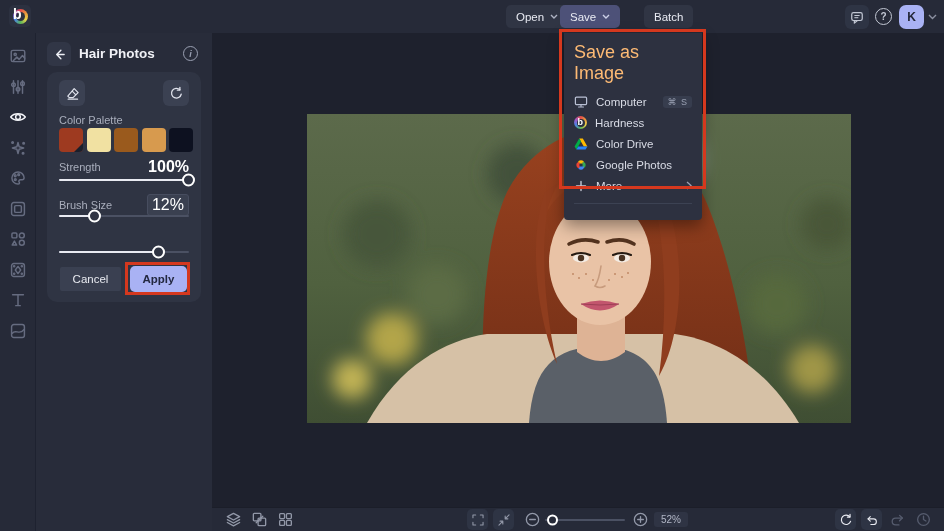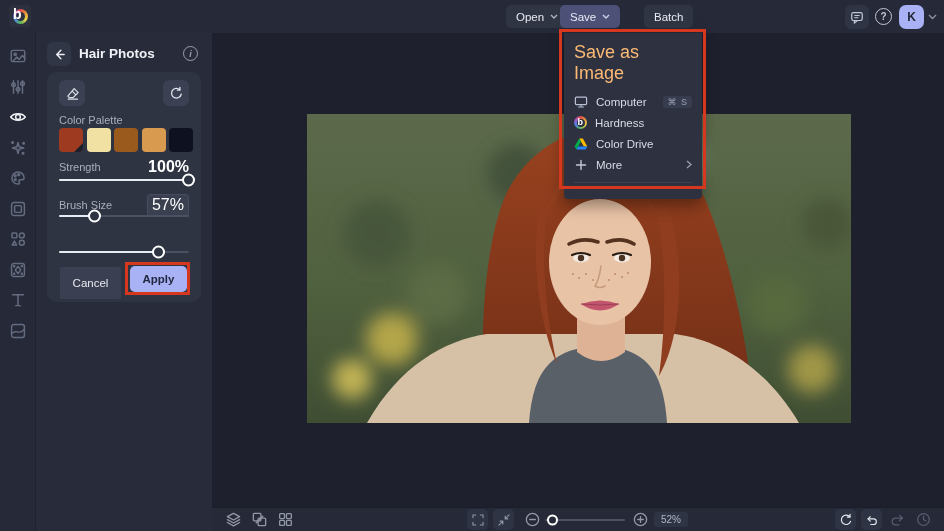--- a/index.html
+++ b/index.html
@@ -55,21 +55,21 @@
   .fold { position:absolute; right:0; bottom:0; width:0; height:0;
     border-left:9px solid transparent; border-bottom:9px solid #1b1f2b; }
   .val-row { position:absolute; left:12px; width:130px; display:flex; justify-content:space-between; align-items:center; }
   .val { font-size:16px; font-weight:bold; color:#fff; }
   .val.badge { background:#3a4050; border:1px solid #474d5f; border-radius:3px; padding:1px 4px; font-weight:normal; }
   .slider { position:absolute; left:12px; width:130px; height:14px; }
   .slider .track { position:absolute; left:0; right:0; top:6px; height:2px; background:#4b5163; border-radius:2px; }
   .slider .fill { position:absolute; left:0; top:0; bottom:0; width:calc(var(--p)*1%); background:#e9ebf2; border-radius:2px; }
   .slider .knob { position:absolute; left:calc(var(--p)*1% - 7px); top:50%; transform:translateY(-50%);
     width:13px; height:13px; border-radius:50%; background:#2f3443; border:2.5px solid #fff; }
-  .btn-cancel { position:absolute; left:13px; top:195px; width:61px; height:32px; background:#3a4051;
+  .btn-cancel { position:absolute; left:13px; top:195px; width:61px; height:24px; background:#3a4051;
     border-radius:2px; border:none; color:#e8eaf0; font-size:11.5px; font-family:inherit; }
   .btn-apply { position:absolute; left:83px; top:194px; width:57px; height:26px; background:#a9b2f4;
     border-radius:5px; border:none; color:#232840; font-size:11.5px; font-weight:bold; font-family:inherit; }
 
   
   #canvas { position:absolute; left:212px; top:33px; width:732px; height:474px; background:#1e212d; z-index:1; }
   #photo { position:absolute; left:95px; top:81px; width:544px; height:309px; }
 
   
   #save-menu { position:absolute; left:564px; top:33px; width:138px; background:#2d3140;
@@ -242,21 +242,21 @@
     </div>
     <div class="slider" style="top: 101px; --p: 100;">
       <div class="track">
           <div class="fill"></div>
         </div>
         <div class="knob"></div>
     </div>
 
     <div class="val-row" style="top:122px;">
       <span class="lbl">Brush Size</span>
-      <span class="val badge">57%</span>
+      <span class="val badge">12%</span>
     </div>
     <div class="slider" style="top: 137px; --p: 28;">
       <div class="track">
           <div class="fill"></div>
         </div>
         <div class="knob"></div>
     </div>
 
     <div class="slider" style="top: 173px; --p: 77;">
       <div class="track">
@@ -365,20 +365,29 @@
 
   <div class="sm-item">
     <svg width="14" height="14" viewBox="0 0 14 14">
       <polygon points="5.2,1.5 8.8,1.5 13.4,9.6 9.8,9.6" fill="#FFBA00"></polygon>
       <polygon points="5.2,1.5 0.6,9.6 2.4,12.6 7,4.6" fill="#00AC47"></polygon>
       <polygon points="2.4,12.6 11.6,12.6 13.4,9.6 4.2,9.6" fill="#2684FC"></polygon>
     </svg>
     <span class="txt">Color Drive</span>
   </div>
 
+  <div class="sm-item">
+    <svg width="14" height="14" viewBox="0 0 14 14">
+      <path d="M3.9 5.45 A3.1 3.1 0 0 1 10.1 5.45 Z" fill="#FBBC05"></path>
+      <path d="M8.55 3.9 A3.1 3.1 0 0 1 8.55 10.1 Z" fill="#34A853"></path>
+      <path d="M10.1 8.55 A3.1 3.1 0 0 1 3.9 8.55 Z" fill="#4285F4"></path>
+      <path d="M5.45 10.1 A3.1 3.1 0 0 1 5.45 3.9 Z" fill="#EA4335"></path>
+    </svg>
+    <span class="txt">Google Photos</span>
+  </div>
 
   <div class="sm-item">
     <svg width="14" height="14" viewBox="0 0 14 14">
       <path d="M7 2.5 V11.5 M2.5 7 H11.5" stroke="#c6cad6" stroke-width="1.4" stroke-linecap="round"></path>
     </svg>
     <span class="txt">More</span>
     <svg class="sm-chev" width="6" height="9" viewBox="0 0 6 9">
       <polyline points="1,1 5,4.5 1,8" fill="none" stroke="#9aa0b2" stroke-width="1.3"></polyline>
     </svg>
   </div>

